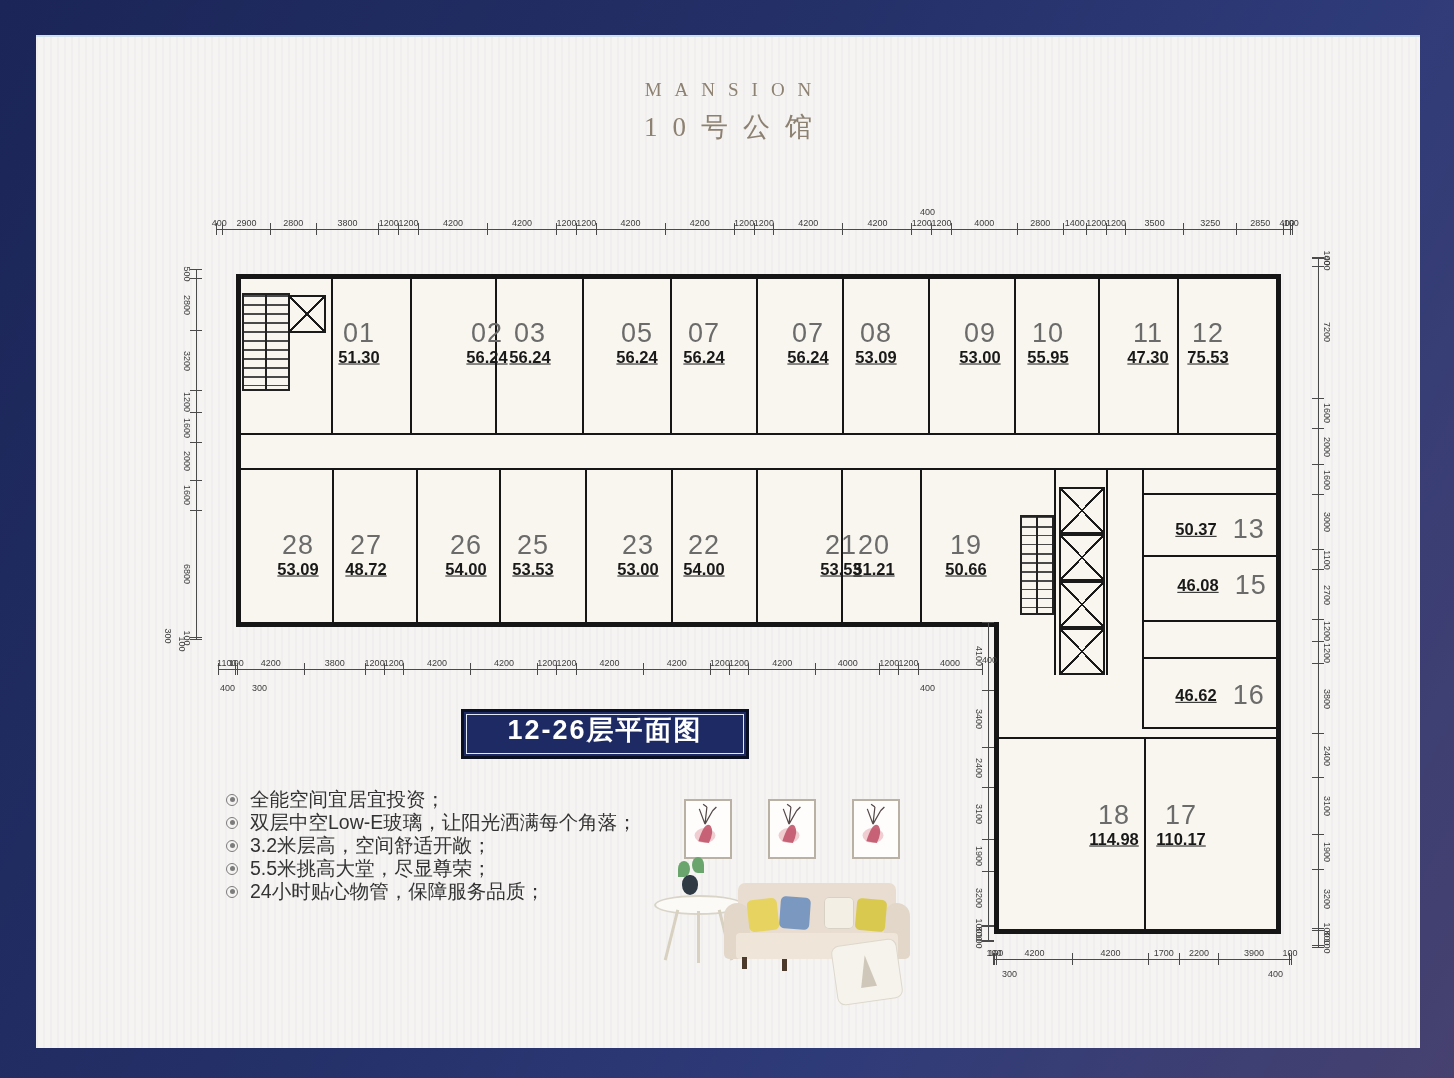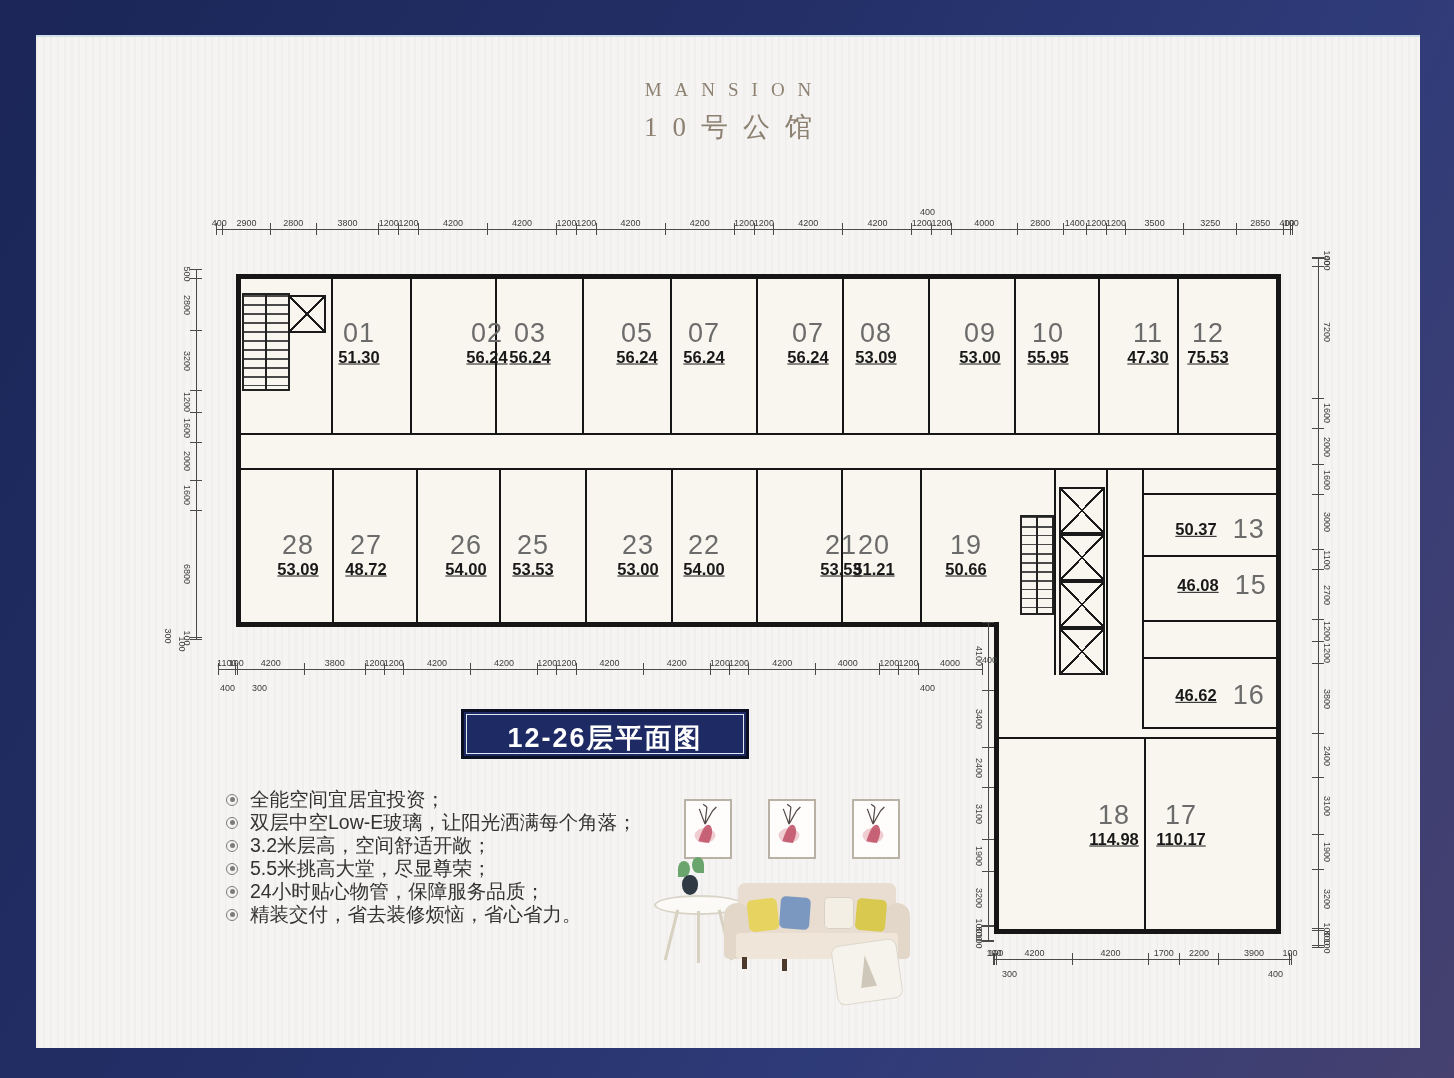--- a/index.html
+++ b/index.html
@@ -45,21 +45,21 @@
   .dim.v .seg::before{content:"";position:absolute;top:-0.5px;height:1px;width:12px;background:#4a4a4a;}
   .dim.v.labels-left  .seg::before{left:8px;}
   .dim.v.labels-right .seg::before{left:0;}
   .dim.v .seg>span{position:absolute;top:50%;white-space:nowrap;transform:translate(-50%,-50%) rotate(90deg);}
   .dim.v.labels-left  .seg>span{left:5px;}
   .dim.v.labels-right .seg>span{left:15px;}
   .dim-extra{position:absolute;font-size:9px;color:#3d3d3d;white-space:nowrap;}
   
   #floor-badge{position:absolute;left:425px;top:672px;width:282px;height:44px;background:var(--badge_navy,#1d2a63);
     border:3px solid #0a0f22;box-shadow:inset 0 0 0 2px var(--badge_navy,#1d2a63),inset 0 0 0 3px #e3e8f5;
-    display:flex;align-items:flex-end;justify-content:center;}
+    display:flex;align-items:flex-start;justify-content:center;}
   #floor-badge span{color:#fff;font-size:27px;font-weight:bold;letter-spacing:2px;}
   
   #features{position:absolute;left:190px;top:752px;display:flex;flex-direction:column;gap:2px;}
   .feature{display:flex;align-items:center;gap:12px;font-size:19.5px;color:#333;line-height:21px;}
   .bullet{position:relative;width:10px;height:10px;border:1px solid #7c7c7c;border-radius:50%;flex:none;}
   .bullet::after{content:"";position:absolute;inset:2.5px;background:#7c7c7c;border-radius:50%;}
   
   #decor i{position:absolute;display:block;}
   .frame{width:44px;height:56px;background:#fefdfc;border:2px solid #b9b2a4;display:flex;align-items:center;justify-content:center;}
   .table-top{left:618px;top:858px;width:86px;height:16px;background:#fbfaf7;border:2px solid #d9d4c8;border-radius:50%;}
@@ -569,24 +569,20 @@
           <span class="bullet"></span>
           <span>3.2米层高，空间舒适开敞；</span>
         </div>
         <div class="feature">
           <span class="bullet"></span>
           <span>5.5米挑高大堂，尽显尊荣；</span>
         </div>
         <div class="feature">
           <span class="bullet"></span>
           <span>24小时贴心物管，保障服务品质；</span>
-        </div>
-        <div class="feature">
-          <span class="bullet"></span>
-          <span>精装交付，省去装修烦恼，省心省力。</span>
         </div>
       </div>
 
     <div id="decor">
       <i class="frame" style="left:648px;top:762px">
         <svg width="38" height="50" viewBox="0 0 40 52">
             <path d="M20 24 L14 8 M20 24 L22 6 M20 24 L28 10 M22 6 L18 3 M28 10 L32 6" stroke="#544848" stroke-width="1.3" fill="none"></path>
             <ellipse cx="20" cy="36" rx="11" ry="8" fill="#f0cdd1"></ellipse>
             <path d="M13 42 Q20 20 26 26 Q30 32 24 44 Z" fill="#c2576b" opacity="0.9"></path>
           </svg>

